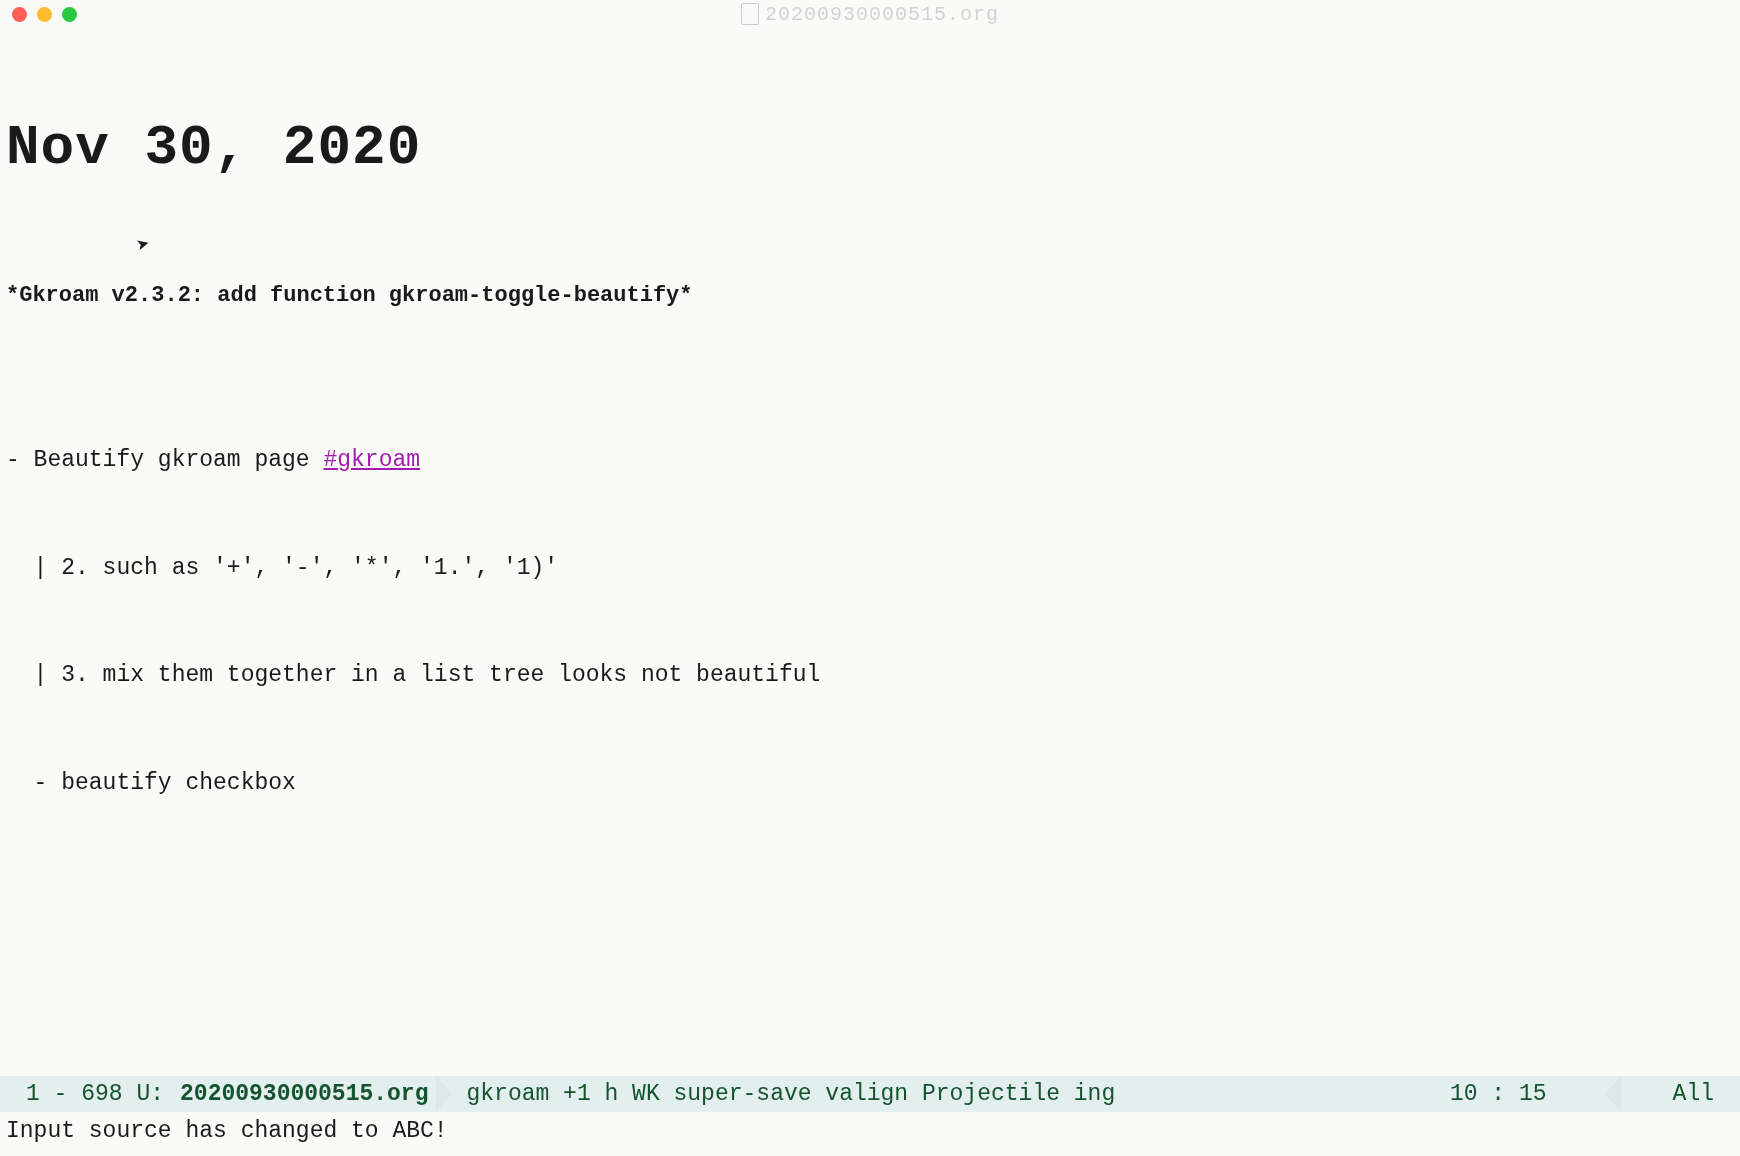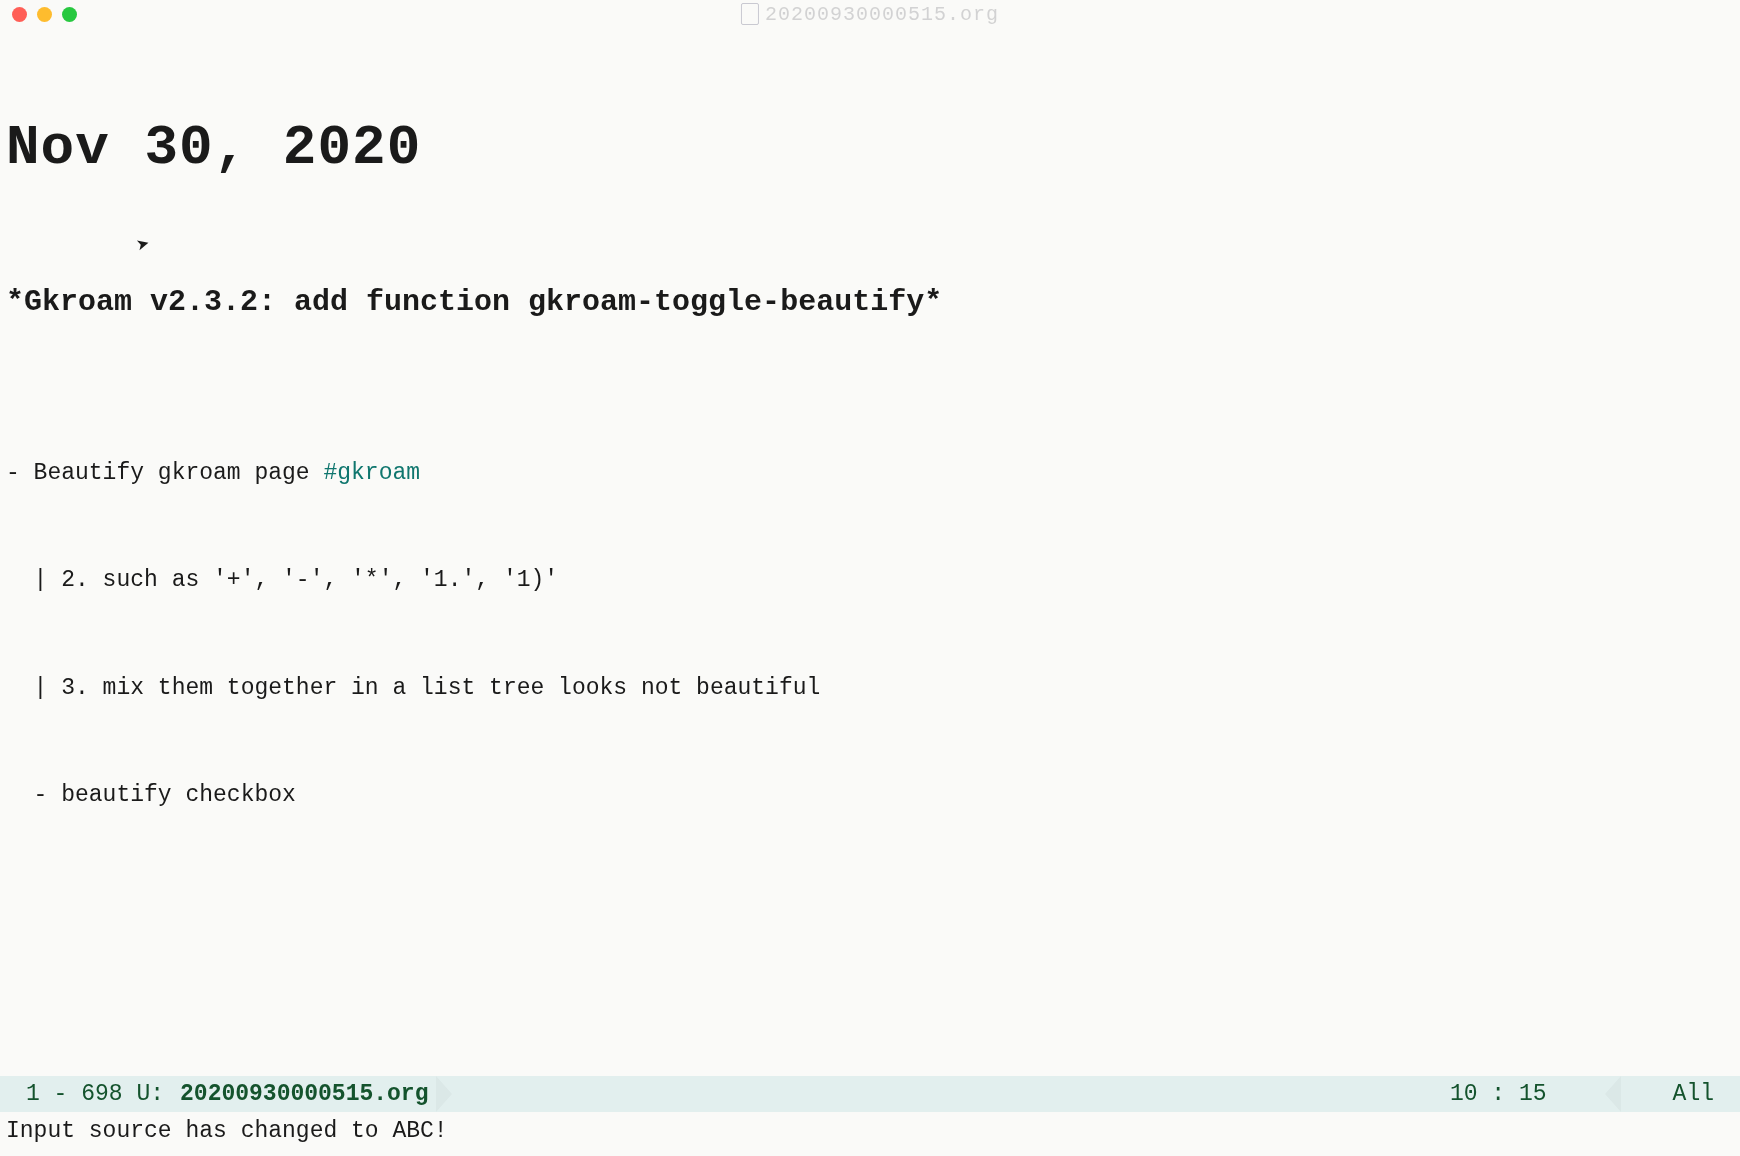--- a/index.html
+++ b/index.html
@@ -46,24 +46,24 @@
   }
   .heading {
     font-size: 56px;
     font-weight: 800;
     letter-spacing: 1px;
     margin: 10px 0 28px 0;
     line-height: 1.1;
   }
   .subheading {
     font-weight: 800;
-    font-size: 30px;
+    font-size: 22px;
     margin-bottom: 22px;
   }
-  .tag { color: #0f766e; }
+  .tag { color: #a21caf; text-decoration: underline; }
   .cursor-block {
     background: #ff3b2f;
     color: #fff;
     display: inline-block;
     width: 0.62em;
     text-align: center;
   }
   .mouse-ptr {
     position: absolute;
     left: 137px; top: 232px;
@@ -149,20 +149,21 @@
     
   </div>
 
   <div class="mouse-ptr">➤</div>
 
   <div class="modeline">
     <div class="ml-left">
       <span class="ml-seg"> 1  - 698 U: </span>
       <span class="ml-seg ml-filename">20200930000515.org</span>
       <span class="ml-chevron"></span>
+      <span class="ml-seg">gkroam +1 h WK super-save valign Projectile ing</span>
     </div>
     <div class="ml-right">
       <span class="ml-seg"> 10 : 15 </span>
       <span class="ml-chevron-in"></span>
       <span class="ml-seg"> All </span>
     </div>
   </div>
 
   <div class="echo-area">
     <span>Input source has changed to ABC!</span>

